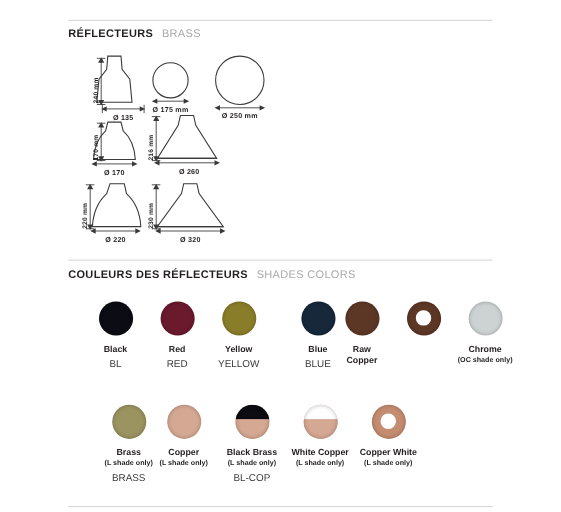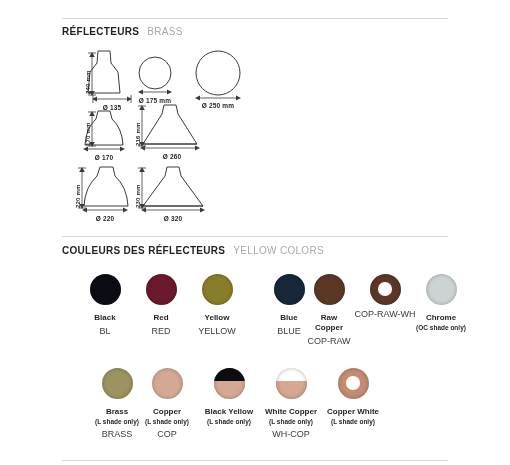--- a/index.html
+++ b/index.html
@@ -138,21 +138,21 @@
 
 <div class="rule" id="rule-top"></div>
 <div class="rule" id="rule-mid"></div>
 <div class="rule" id="rule-bot"></div>
 
 <div class="section-head" id="head-shades">
   <span class="fr">RÉFLECTEURS</span><span class="en">BRASS</span>
 </div>
 
 <div class="section-head" id="head-colors">
-  <span class="fr">COULEURS DES RÉFLECTEURS</span><span class="en">YELLOW COLORS</span>
+  <span class="fr">COULEURS DES RÉFLECTEURS</span><span class="en">SHADES COLORS</span>
 </div>
 
 <div id="drawings">
 
   <div class="dwg" style="left:18px;top:2px;">
     <svg width="48" height="44" viewBox="0 0 48 44">
       <path d="M18 1 L30 1 L31 13 L38 22 L40 43 L8 43 L10 22 L17 13 Z" fill="none" stroke="#3a3a3a" stroke-width="1"></path>
     </svg>
 
     <svg width="10" height="44" viewBox="0 0 10 44" style="position:absolute;left:6px;top:2px;">
@@ -319,29 +319,27 @@
       <div class="sw-name">Blue</div>
       <div class="sw-code">BLUE</div>
     </div>
     <div class="swatch" style="left: 224px;">
       <div class="disc-wrap">
         <div class="disc" style="background: rgb(93, 55, 38);">
           <div class="rim"></div>
         </div>
       </div>
       <div class="sw-name">Raw<br>Copper</div>
-      <div class="sw-code">COP-RAW</div>
     </div>
     <div class="swatch" style="left: 280px;">
       <div class="disc-wrap">
         <div class="disc ring" style="background: rgb(93, 55, 38);">
           <div class="rim"></div>
         </div>
       </div>
-      <div class="sw-code">COP-RAW-WH</div>
     </div>
     <div class="swatch" style="left: 336px;">
       <div class="disc-wrap">
         <div class="disc" style="background: rgb(205, 210, 210);">
           <div class="rim"></div>
         </div>
       </div>
       <div class="sw-name">Chrome</div>
       <div class="sw-note">(OC shade only)</div>
     </div>
@@ -358,44 +356,43 @@
       <div class="sw-code">BRASS</div>
     </div>
     <div class="swatch" style="left: 62px;">
       <div class="disc-wrap">
         <div class="disc" style="background: rgb(212, 168, 147);">
           <div class="rim"></div>
         </div>
       </div>
       <div class="sw-name">Copper</div>
       <div class="sw-note">(L shade only)</div>
-      <div class="sw-code">COP</div>
     </div>
     <div class="swatch" style="left: 124px;">
       <div class="disc-wrap">
         <div class="disc" style="background: rgb(212, 168, 147);">
           <div class="half-bot" style="background: rgb(212, 168, 147);"></div>
           <div class="half-top" style="background: rgb(12, 12, 18);"></div>
           <div class="rim"></div>
         </div>
       </div>
-      <div class="sw-name">Black Yellow</div>
+      <div class="sw-name">Black Brass</div>
       <div class="sw-note">(L shade only)</div>
+      <div class="sw-code">BL-COP</div>
     </div>
     <div class="swatch" style="left: 186px;">
       <div class="disc-wrap">
         <div class="disc" style="background: rgb(212, 168, 147);">
           <div class="half-bot" style="background: rgb(212, 168, 147);"></div>
           <div class="half-top" style="background: rgb(255, 255, 255);"></div>
           <div class="rim"></div>
         </div>
       </div>
       <div class="sw-name">White Copper</div>
       <div class="sw-note">(L shade only)</div>
-      <div class="sw-code">WH-COP</div>
     </div>
     <div class="swatch" style="left: 248px;">
       <div class="disc-wrap">
         <div class="disc ring" style="background: rgb(196, 140, 112);">
           <div class="rim"></div>
         </div>
       </div>
       <div class="sw-name">Copper White</div>
       <div class="sw-note">(L shade only)</div>
     </div>

